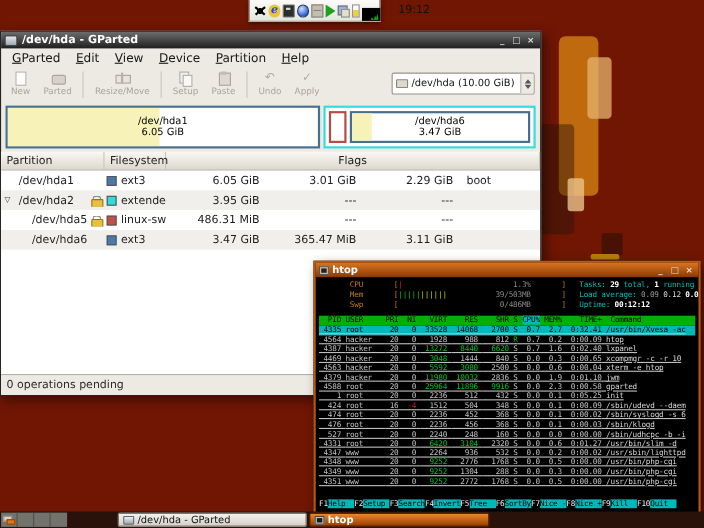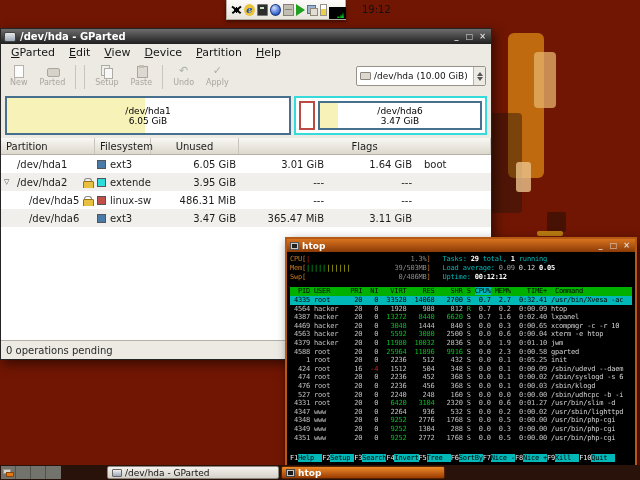--- a/index.html
+++ b/index.html
@@ -105,26 +105,26 @@
     border:2px solid #b45a14; box-shadow:3px 4px 10px rgba(0,0,0,.55); display:flex; flex-direction:column; z-index:3; }
   .ht-titlebar { height:13px; flex:none; background:linear-gradient(var(--ht-tb1,#d9741f),var(--ht-tb2,#8a3a06));
     display:flex; align-items:center; gap:3px; padding:0 3px; }
   .ht-title { color:#fff; font-size:9px; font-weight:bold; }
   .i-htop { width:9px; height:8px; background:#cfcbc2; border:1px solid #555; flex:none; position:relative; }
   .i-htop::before { content:""; position:absolute; inset:1px; background:#222; }
   .ht-body { flex:1; padding:3px; font-family:"DejaVu Sans Mono",monospace; font-size:7px; line-height:9px;
     letter-spacing:-0.2px; white-space:pre; overflow:hidden; color:#c0c0c0; display:flex; flex-direction:column; }
   .gap { height:5px; flex:none; }
   .tline { flex:none; }
-  .pline { flex:none; line-height:8.6px; height:8.6px; }
+  .pline { flex:none; line-height:8.6px; height:8.6px;text-decoration:underline; }
   .hline { flex:none; background:var(--hdr-green,#00b000); color:#000; line-height:9px; }
   .hline .selcol { background:var(--sel-cyan,#00b8b8); }
   .pline.sel { background:var(--sel-cyan,#00b8b8); }
   .pline.sel span { color:#000 !important; font-weight:normal !important; }
-  .c-tan{color:#c67822;} .c-red{color:#cc2020;} .c-green{color:#00c020;} .c-yellow{color:#c8c810;}
+  .c-tan{color:#c67822;margin-left:28px;} .c-red{color:#cc2020;} .c-green{color:#00c020;} .c-yellow{color:#c8c810;}
   .c-cyan{color:#00b8b8;} .c-gray{color:#8a8a8a;} .c-dim{color:#9a9a9a;} .c-white{color:#d8d8d8;}
   .c-wb{color:#ffffff;font-weight:bold;} .c-cmd{color:#d4d4d4;}
   .fkline { flex:none; margin-top:auto; line-height:9px; }
   .fk-key { color:#eee; }
   .fk-label { background:var(--sel-cyan,#00b8b8); color:#000; }
 
   
   #taskbar { position:absolute; left:0; bottom:0; width:640px; height:15px; background:#29120a;
     display:flex; align-items:center; padding:1px 1px; gap:2px; z-index:4; }
   .pager { display:flex; height:13px; flex:none; }
@@ -186,20 +186,24 @@
   <div class="gp-toolbar" id="gp-toolbar">
       <div class="tbtn">
         <div class="ticon t-new"></div>
         <span>New</span>
       </div>
       <div class="tbtn">
         <div class="ticon t-del"></div>
         <span>Parted</span>
       </div>
       <div class="tsep"></div>
+      <div class="tbtn">
+        <div class="ticon t-res"></div>
+        <span>Resize/Move</span>
+      </div>
       <div class="tsep"></div>
       <div class="tbtn">
         <div class="ticon t-copy"></div>
         <span>Setup</span>
       </div>
       <div class="tbtn">
         <div class="ticon t-paste"></div>
         <span>Paste</span>
       </div>
       <div class="tsep"></div>
@@ -232,35 +236,34 @@
         <div class="vused" id="vis-hda6-used" style="width: 11%;"></div>
         <div class="vlabel">/dev/hda6</div>
         <div class="vlabel">3.47 GiB</div>
       </div>
     </div>
   </div>
   <div class="gp-table">
     <div class="thead" id="gp-thead">
         <div class="th cw0">Partition</div>
         <div class="th cw1">Filesystem</div>
-        <div class="th cw4 center">Unused</div>
         <div class="th cw5 center">Flags</div>
       </div>
     <div id="gp-rows">
         <div class="prow">
           <div class="cell part cw0">
             <span class="pname" style="padding-left: 16px;">/dev/hda1</span>
           </div>
           <div class="cell cw1">
             <span class="swatch" style="background: rgb(74, 122, 170);"></span>
             <span>ext3</span>
           </div>
           <div class="cell num cw2">6.05 GiB</div>
           <div class="cell num cw3">3.01 GiB</div>
-          <div class="cell num cw4">1.64 GiB</div>
+          <div class="cell num cw4">2.29 GiB</div>
           <div class="cell flags cw5">boot</div>
         </div>
         <div class="prow alt">
           <div class="cell part cw0">
             <span class="expander">▽</span>
             <span class="pname" style="padding-left: 16px;">/dev/hda2</span>
             <span class="lock"></span>
           </div>
           <div class="cell cw1">
             <span class="swatch" style="background: rgb(46, 220, 220);"></span>

